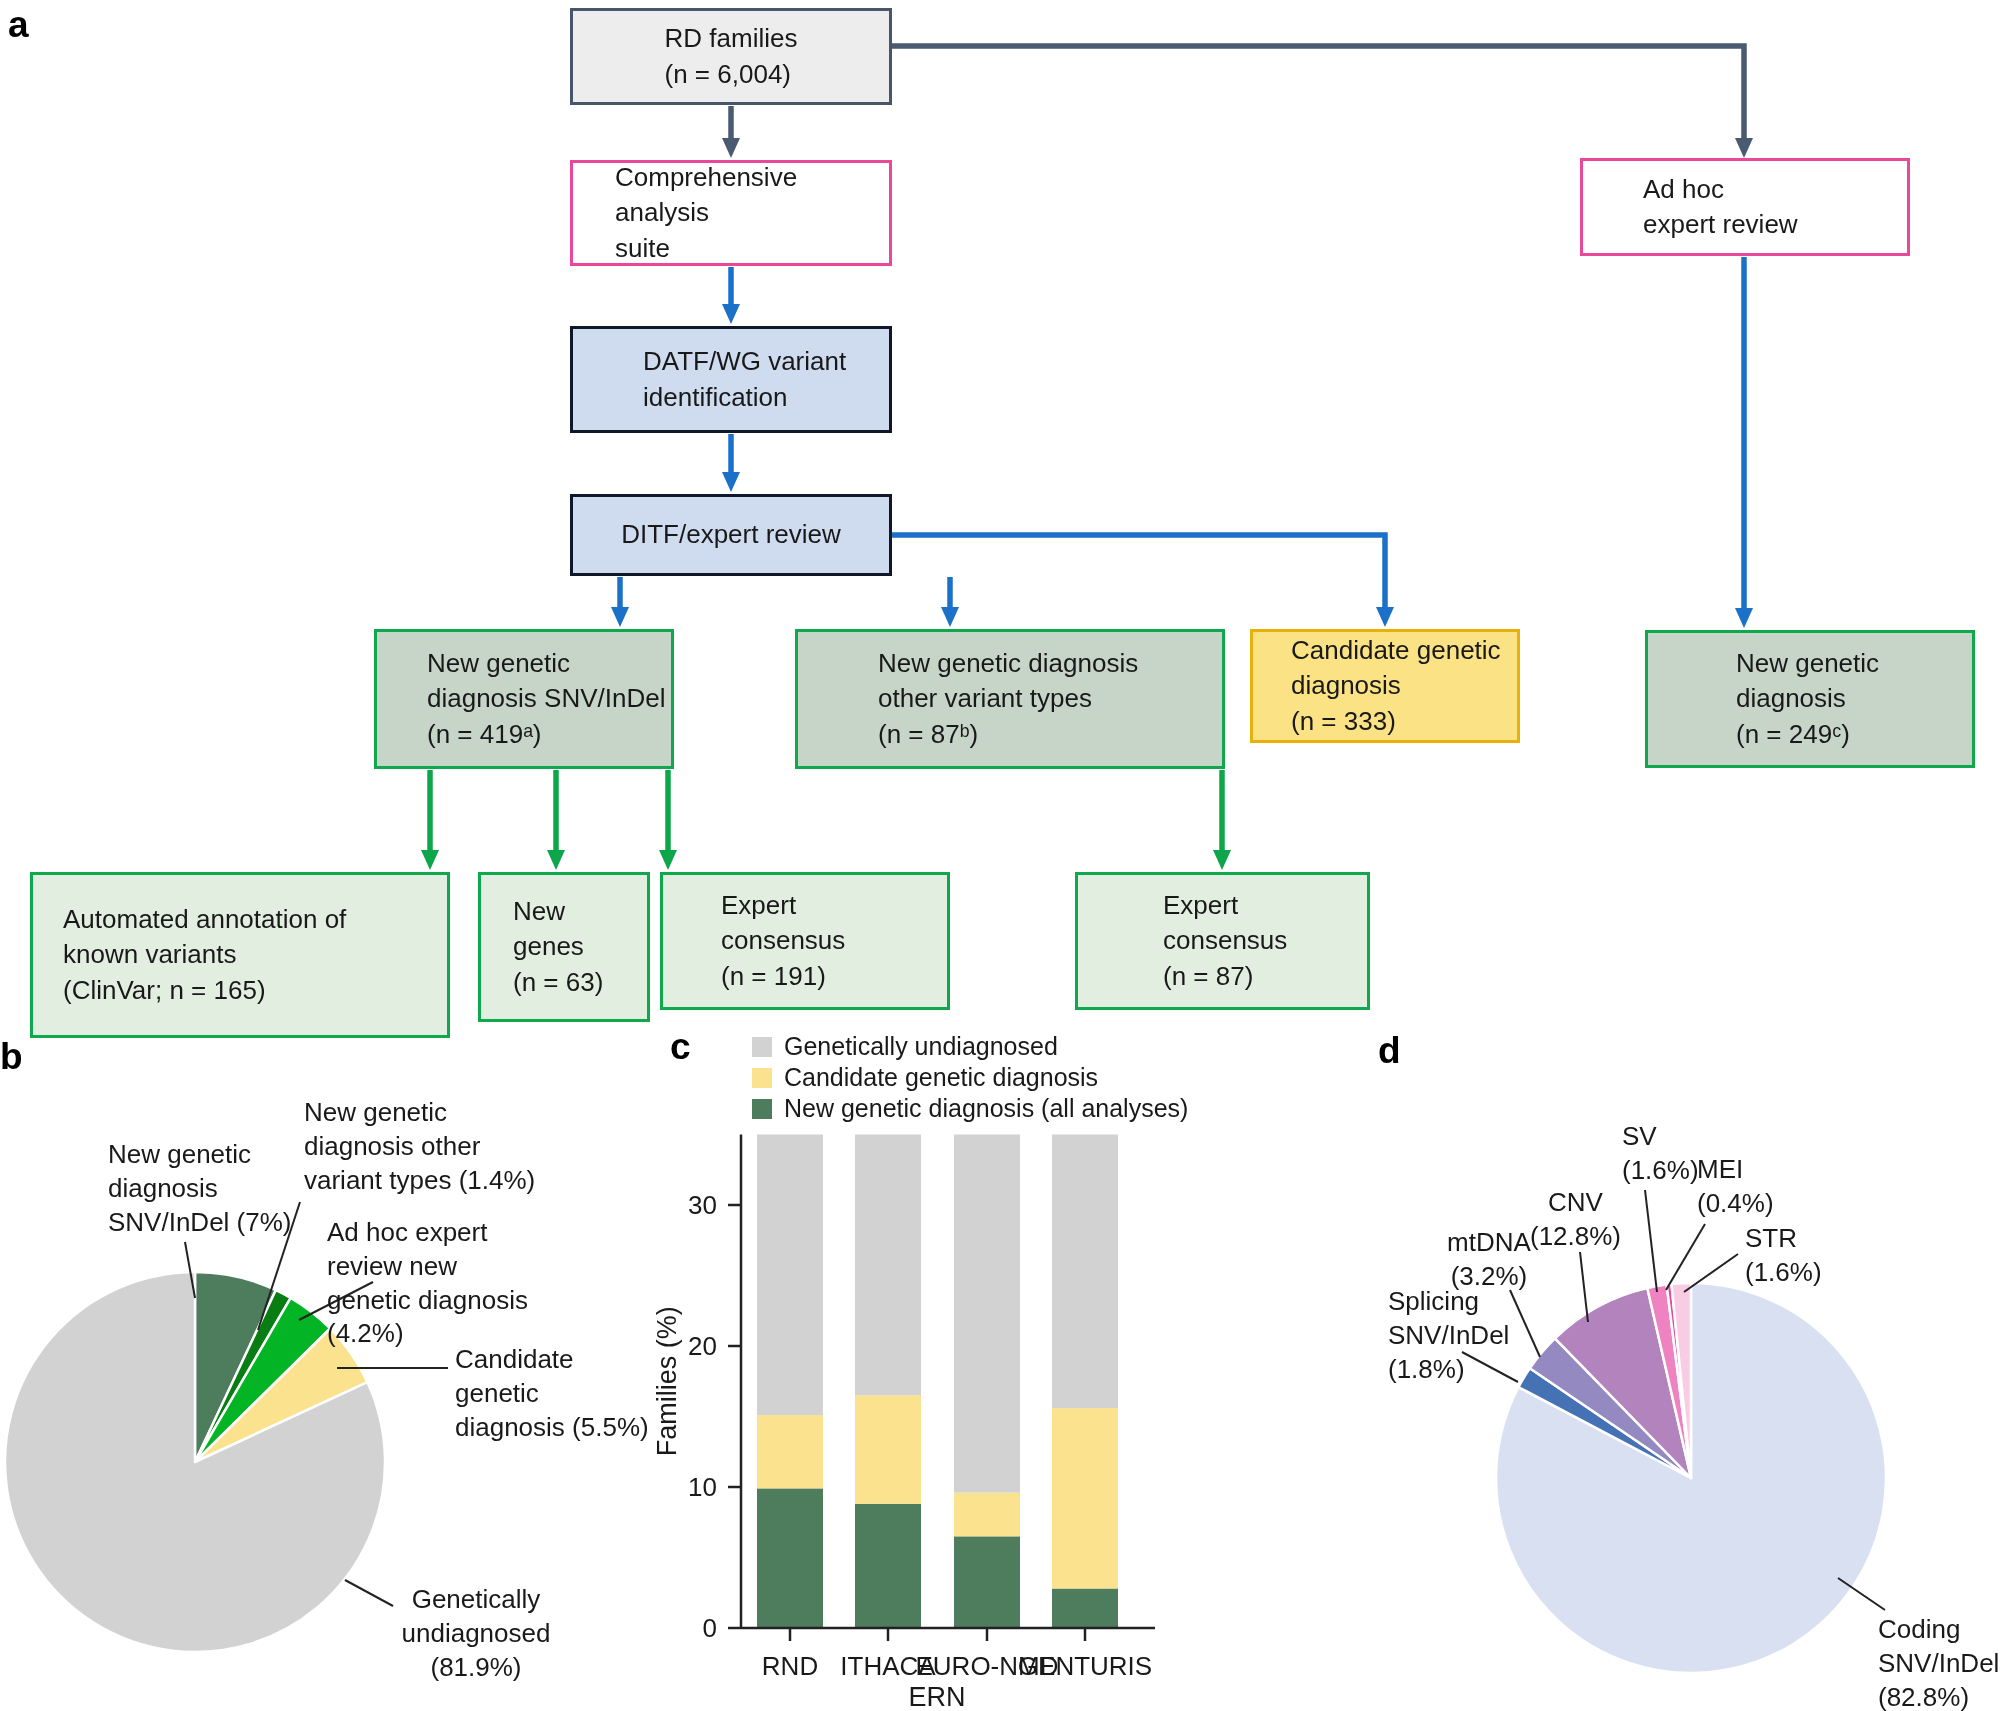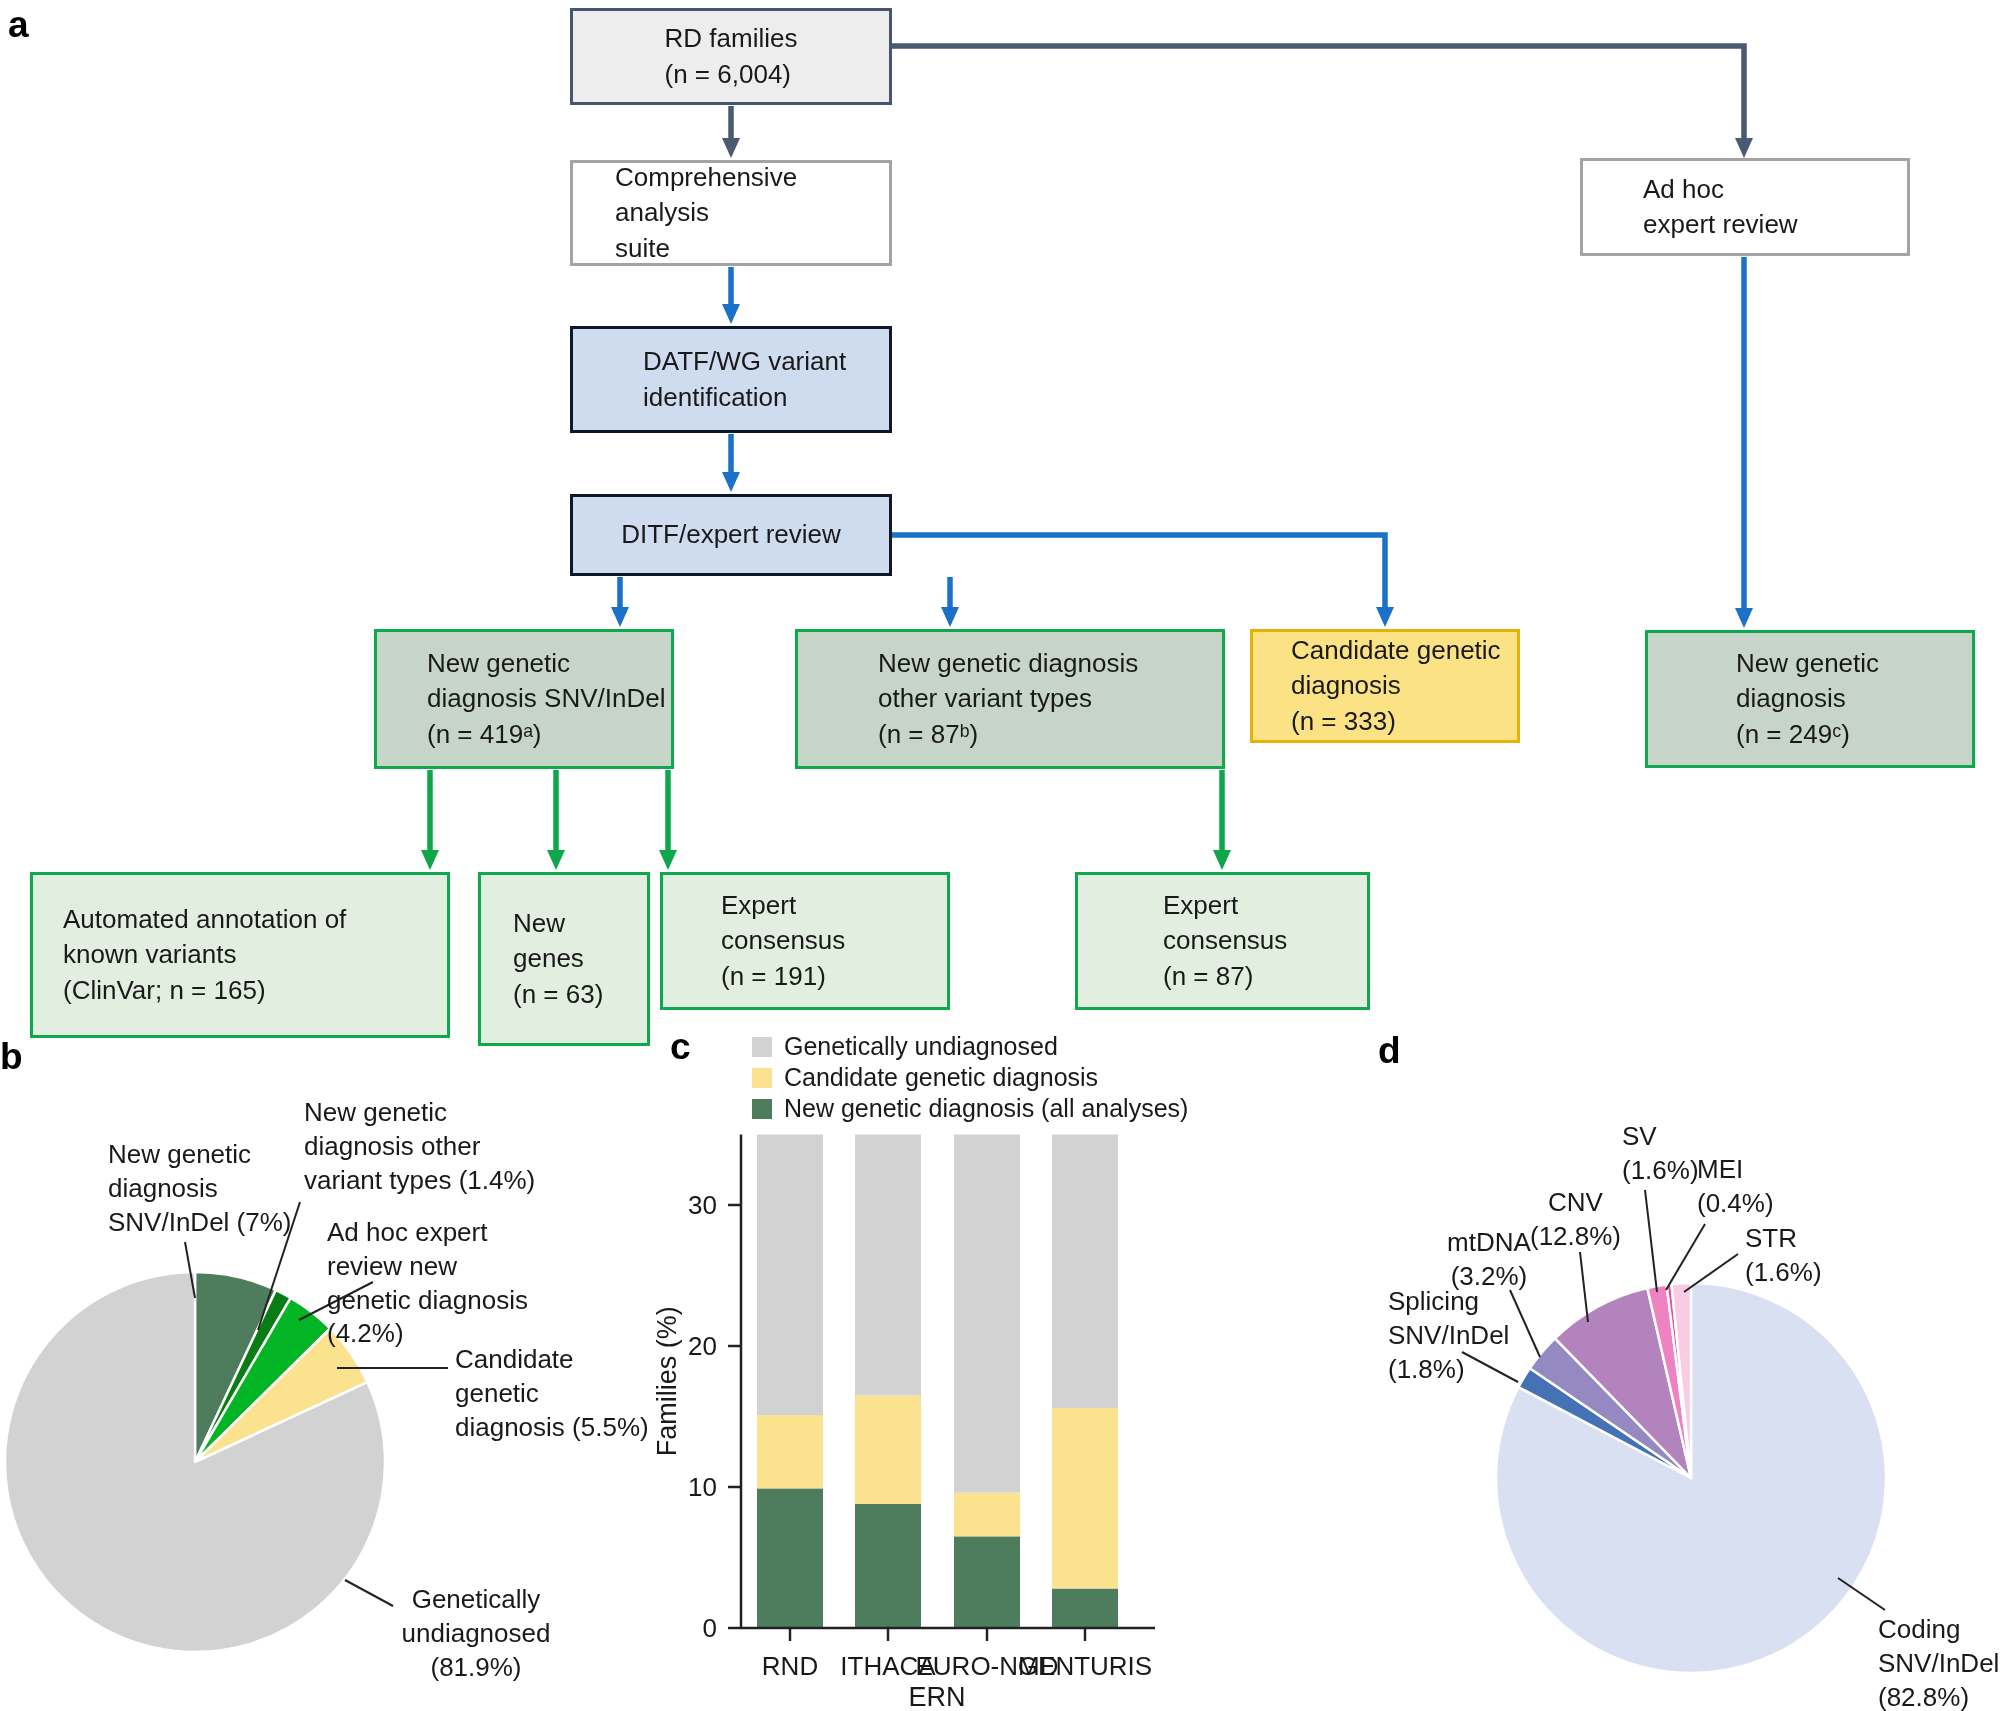--- a/index.html
+++ b/index.html
@@ -3,21 +3,21 @@
 <meta charset="utf-8">
 <style>
   html,body{margin:0;padding:0;background:#fff;}
   #canvas{position:relative;width:2000px;height:1711px;background:#fff;
           font-family:"Liberation Sans",sans-serif;overflow:hidden;}
   #overlay{position:absolute;left:0;top:0;z-index:1;pointer-events:none;}
   .box{position:absolute;z-index:2;display:flex;align-items:center;box-sizing:border-box;
        font-size:26px;line-height:1.35;color:#191919;white-space:pre-line;}
   .center{justify-content:center;}
   .b-slate {background:#ededed;border:3px solid #47566b;}
-  .b-white {background:#ffffff;border:3px solid #a3a3a3;}
+  .b-white {background:#ffffff;border:3px solid #ec4899;}
   .b-blue  {background:#cfdcf0;border:3px solid #0f172a;}
   .b-sage  {background:#c7d5c8;border:3px solid #10a84c;}
   .b-yellow{background:#fae285;border:3px solid #e8b10a;}
   .b-lgreen{background:#e2efe0;border:3px solid #10a84c;}
   .panel-letter{position:absolute;z-index:3;font-size:37px;font-weight:bold;color:#000;}
   .callout{position:absolute;z-index:2;font-size:26px;line-height:1.3;color:#191919;white-space:pre-line;}
   .legend-row{position:absolute;z-index:2;display:flex;align-items:center;font-size:25px;color:#191919;}
   .legend-swatch{width:20px;height:20px;margin-right:12px;flex:none;}
   svg text{font-family:"Liberation Sans",sans-serif;}
   .arrow{fill:none;stroke-width:5.5;}
@@ -150,21 +150,21 @@
 (n = 87ᵇ)</div>
   <div class="box b-yellow" style="left:1250px;top:629px;width:270px;height:114px;padding-left:38px;">Candidate genetic
 diagnosis
 (n = 333)</div>
   <div class="box b-sage" style="left:1645px;top:630px;width:330px;height:138px;padding-left:88px;">New genetic
 diagnosis
 (n = 249ᶜ)</div>
   <div class="box b-lgreen" style="left:30px;top:872px;width:420px;height:166px;padding-left:30px;">Automated annotation of
 known variants
 (ClinVar; n = 165)</div>
-  <div class="box b-lgreen" style="left:478px;top:872px;width:172px;height:174px;padding-left:32px;">New
+  <div class="box b-lgreen" style="left:478px;top:872px;width:172px;height:150px;padding-left:32px;">New
 genes
 (n = 63)</div>
   <div class="box b-lgreen" style="left:660px;top:872px;width:290px;height:138px;padding-left:58px;">Expert
 consensus
 (n = 191)</div>
   <div class="box b-lgreen" style="left:1075px;top:872px;width:295px;height:138px;padding-left:85px;">Expert
 consensus
 (n = 87)</div>
 
   <div class="callout" style="left:108px;top:1138px;">New genetic

